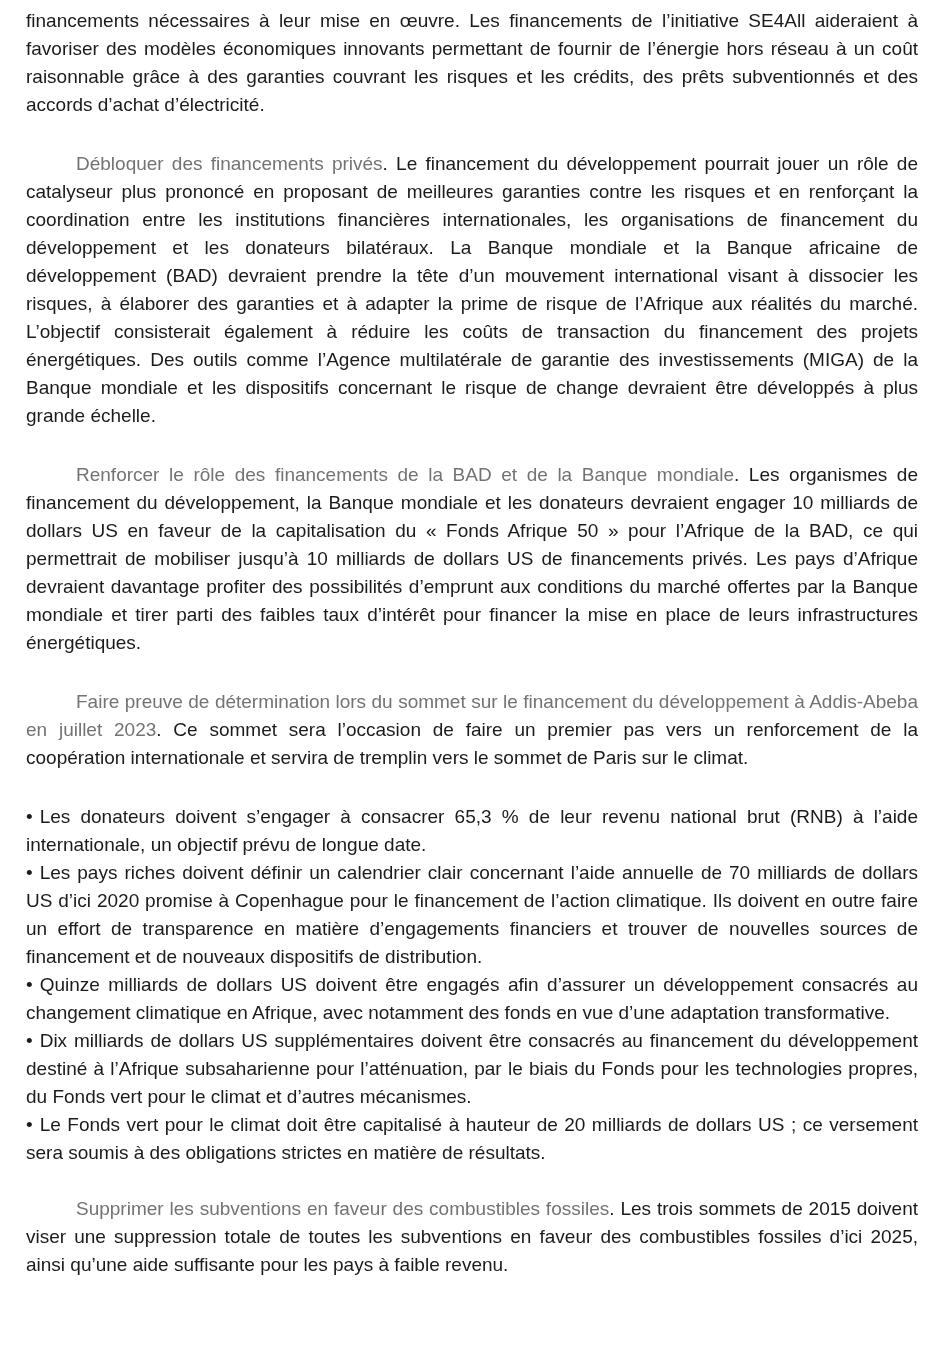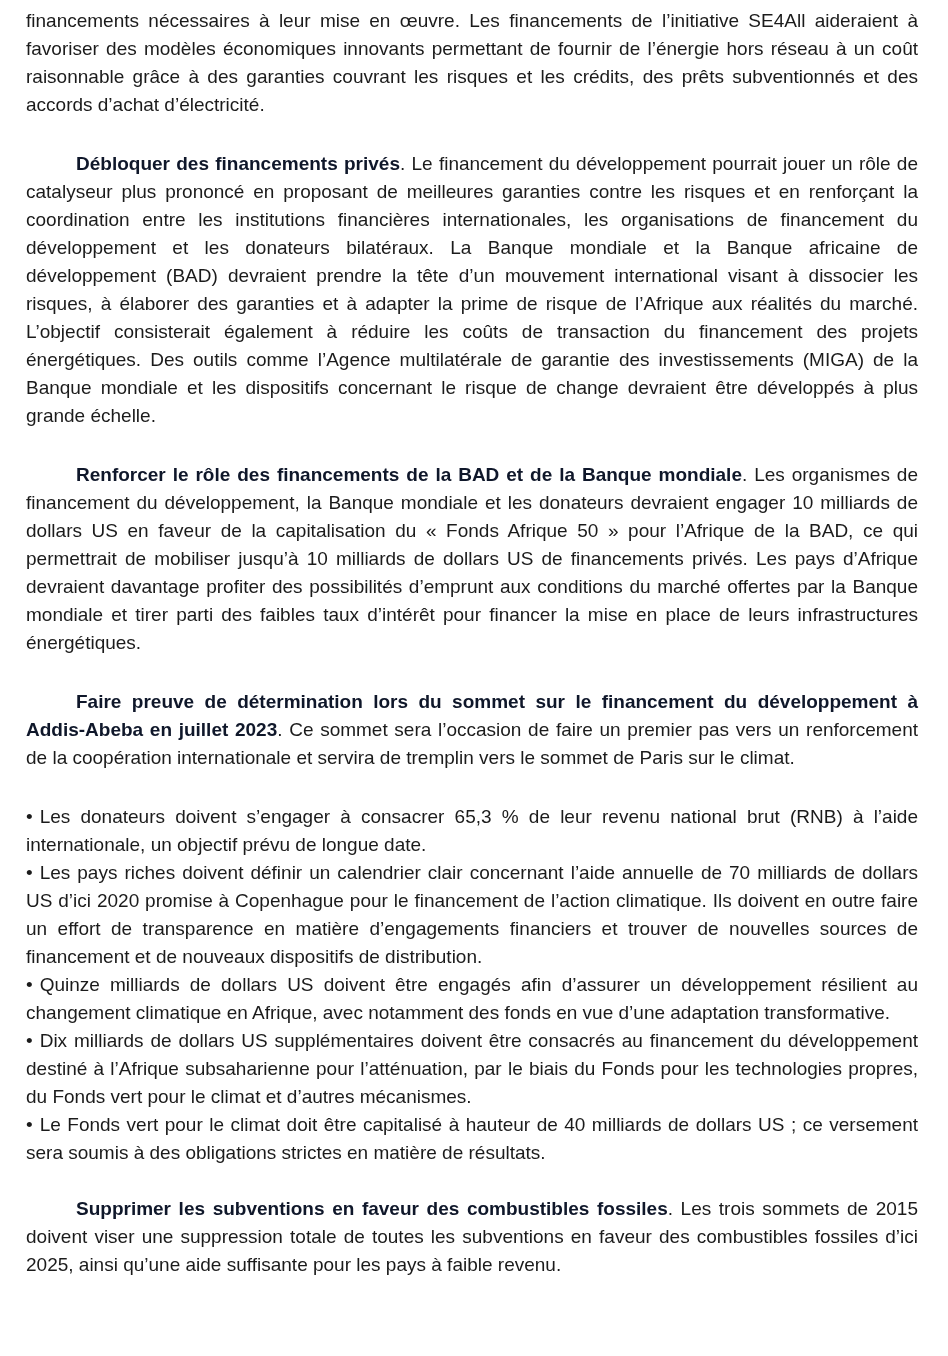--- a/index.html
+++ b/index.html
@@ -20,22 +20,22 @@
     text-align: justify;
     overflow: hidden;
   }
   .para {
     margin: 0 0 31px 0;
   }
   .para.indent {
     text-indent: 50px;
   }
   .para b {
-    color: #0f172a;
-    font-weight: bold;
+    color: #737373;
+    font-weight: normal;
   }
   .bullets {
     margin: 0 0 28px 0;
   }
   .bullet {
     margin: 0;
   }
   .bullet .marker {
     display: inline-block;
     margin-right: 7px;
@@ -53,20 +53,20 @@
 
   <p class="para indent"><b>Débloquer des financements privés</b><span>. Le financement du développement pourrait jouer un rôle de catalyseur plus prononcé en proposant de meilleures garanties contre les risques et en renforçant la coordination entre les institutions financières internationales, les organisations de financement du développement et les donateurs bilatéraux. La Banque mondiale et la Banque africaine de développement (BAD) devraient prendre la tête d’un mouvement international visant à dissocier les risques, à élaborer des garanties et à adapter la prime de risque de l’Afrique aux réalités du marché. L’objectif consisterait également à réduire les coûts de transaction du financement des projets énergétiques. Des outils comme l’Agence multilatérale de garantie des investissements (MIGA) de la Banque mondiale et les dispositifs concernant le risque de change devraient être développés à plus grande échelle.</span></p>
 
   <p class="para indent"><b>Renforcer le rôle des financements de la BAD et de la Banque mondiale</b><span>. Les organismes de financement du développement, la Banque mondiale et les donateurs devraient engager 10 milliards de dollars US en faveur de la capitalisation du « Fonds Afrique 50 » pour l’Afrique de la BAD, ce qui permettrait de mobiliser jusqu’à 10 milliards de dollars US de financements privés. Les pays d’Afrique devraient davantage profiter des possibilités d’emprunt aux conditions du marché offertes par la Banque mondiale et tirer parti des faibles taux d’intérêt pour financer la mise en place de leurs infrastructures énergétiques.</span></p>
 
   <p class="para indent"><b>Faire preuve de détermination lors du sommet sur le financement du développement à Addis-Abeba en juillet 2023</b><span>. Ce sommet sera l’occasion de faire un premier pas vers un renforcement de la coopération internationale et servira de tremplin vers le sommet de Paris sur le climat.</span></p>
 
   <div class="bullets">
     <p class="bullet"><span class="marker">•</span><span>Les donateurs doivent s’engager à consacrer 65,3 % de leur revenu national brut (RNB) à l’aide internationale, un objectif prévu de longue date.</span></p>
     <p class="bullet"><span class="marker">•</span><span>Les pays riches doivent définir un calendrier clair concernant l’aide annuelle de 70 milliards de dollars US d’ici 2020 promise à Copenhague pour le financement de l’action climatique. Ils doivent en outre faire un effort de transparence en matière d’engagements financiers et trouver de nouvelles sources de financement et de nouveaux dispositifs de distribution.</span></p>
-    <p class="bullet"><span class="marker">•</span><span>Quinze milliards de dollars US doivent être engagés afin d’assurer un développement résilient au changement climatique en Afrique, avec notamment des fonds en vue d’une adaptation transformative.</span></p>
+    <p class="bullet"><span class="marker">•</span><span>Quinze milliards de dollars US doivent être engagés afin d’assurer un développement consacrés au changement climatique en Afrique, avec notamment des fonds en vue d’une adaptation transformative.</span></p>
     <p class="bullet"><span class="marker">•</span><span>Dix milliards de dollars US supplémentaires doivent être consacrés au financement du développement destiné à l’Afrique subsaharienne pour l’atténuation, par le biais du Fonds pour les technologies propres, du Fonds vert pour le climat et d’autres mécanismes.</span></p>
-    <p class="bullet"><span class="marker">•</span><span>Le Fonds vert pour le climat doit être capitalisé à hauteur de 40 milliards de dollars US ; ce versement sera soumis à des obligations strictes en matière de résultats.</span></p>
+    <p class="bullet"><span class="marker">•</span><span>Le Fonds vert pour le climat doit être capitalisé à hauteur de 20 milliards de dollars US ; ce versement sera soumis à des obligations strictes en matière de résultats.</span></p>
   </div>
 
   <p class="para indent closing"><b>Supprimer les subventions en faveur des combustibles fossiles</b><span>. Les trois sommets de 2015 doivent viser une suppression totale de toutes les subventions en faveur des combustibles fossiles d’ici 2025, ainsi qu’une aide suffisante pour les pays à faible revenu.</span></p>
 
 </main>
 
 </body></html>

